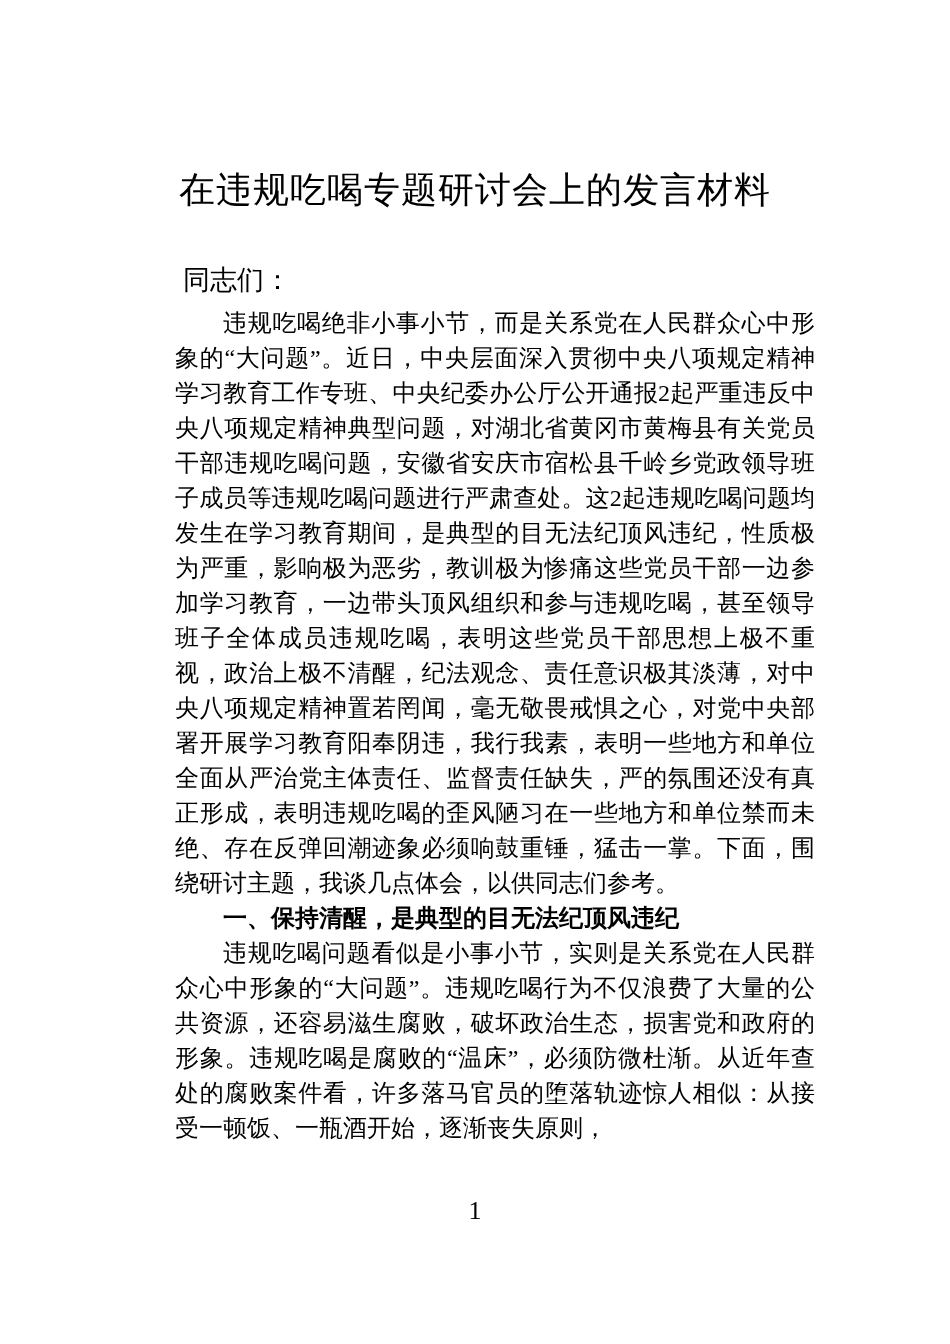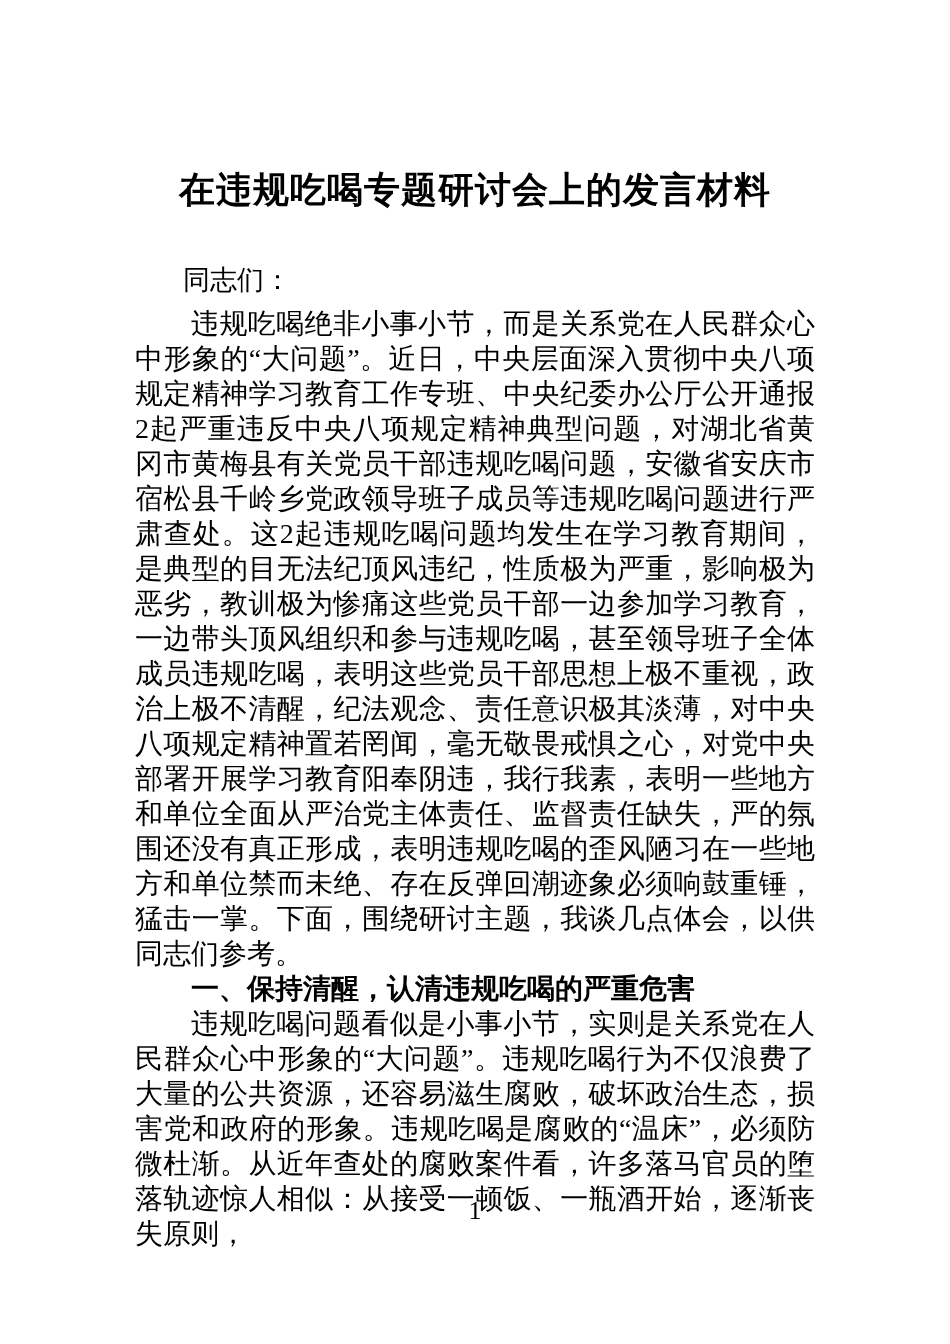--- a/index.html
+++ b/index.html
@@ -15,40 +15,41 @@
       width: 950px;
       height: 1344px;
       margin: 0 auto;
       background: #ffffff;
       padding: 168px 135px 0 135px;
       overflow: hidden;
     }
     .doc-title {
       font-family: "Liberation Sans", sans-serif;
       font-size: 36px;
-      font-weight: bold;
+      font-weight: normal;
       line-height: 43px;
       text-align: center;
       letter-spacing: 1px;
       margin-bottom: 52px;
       color: #000000;
     }
     .salutation {
       font-size: 27px;
       line-height: 35px;
       margin-bottom: 8px;
       text-align: justify;
       margin-left: 48px;
     }
     .para {
-      font-size: 28px;
+      font-size: 24px;
       line-height: 35px;
       text-align: justify;
       text-indent: 2em;
       word-break: break-all;
+      margin-left: 40px;
     }
     .para.heading {
       font-weight: bold;
     }
     .page-number {
       position: absolute;
       left: 0;
       right: 0;
       bottom: 120px;
       text-align: center;
@@ -61,19 +62,19 @@
 <body>
 
 <div class="page">
 
   <h1 class="doc-title">在违规吃喝专题研讨会上的发言材料</h1>
 
   <p class="salutation">同志们：</p>
 
   <p class="para">违规吃喝绝非小事小节，而是关系党在人民群众心中形象的“大问题”。近日，中央层面深入贯彻中央八项规定精神学习教育工作专班、中央纪委办公厅公开通报2起严重违反中央八项规定精神典型问题，对湖北省黄冈市黄梅县有关党员干部违规吃喝问题，安徽省安庆市宿松县千岭乡党政领导班子成员等违规吃喝问题进行严肃查处。这2起违规吃喝问题均发生在学习教育期间，是典型的目无法纪顶风违纪，性质极为严重，影响极为恶劣，教训极为惨痛这些党员干部一边参加学习教育，一边带头顶风组织和参与违规吃喝，甚至领导班子全体成员违规吃喝，表明这些党员干部思想上极不重视，政治上极不清醒，纪法观念、责任意识极其淡薄，对中央八项规定精神置若罔闻，毫无敬畏戒惧之心，对党中央部署开展学习教育阳奉阴违，我行我素，表明一些地方和单位全面从严治党主体责任、监督责任缺失，严的氛围还没有真正形成，表明违规吃喝的歪风陋习在一些地方和单位禁而未绝、存在反弹回潮迹象必须响鼓重锤，猛击一掌。下面，围绕研讨主题，我谈几点体会，以供同志们参考。</p>
 
-  <p class="para heading">一、保持清醒，认清违规吃喝的严重危害</p>
+  <p class="para heading">一、保持清醒，是典型的目无法纪顶风违纪</p>
 
   <p class="para">违规吃喝问题看似是小事小节，实则是关系党在人民群众心中形象的“大问题”。违规吃喝行为不仅浪费了大量的公共资源，还容易滋生腐败，破坏政治生态，损害党和政府的形象。违规吃喝是腐败的“温床”，必须防微杜渐。从近年查处的腐败案件看，许多落马官员的堕落轨迹惊人相似：从接受一顿饭、一瓶酒开始，逐渐丧失原则，</p>
 
   <div class="page-number">1</div>
 
 </div>
 
 </body></html>

